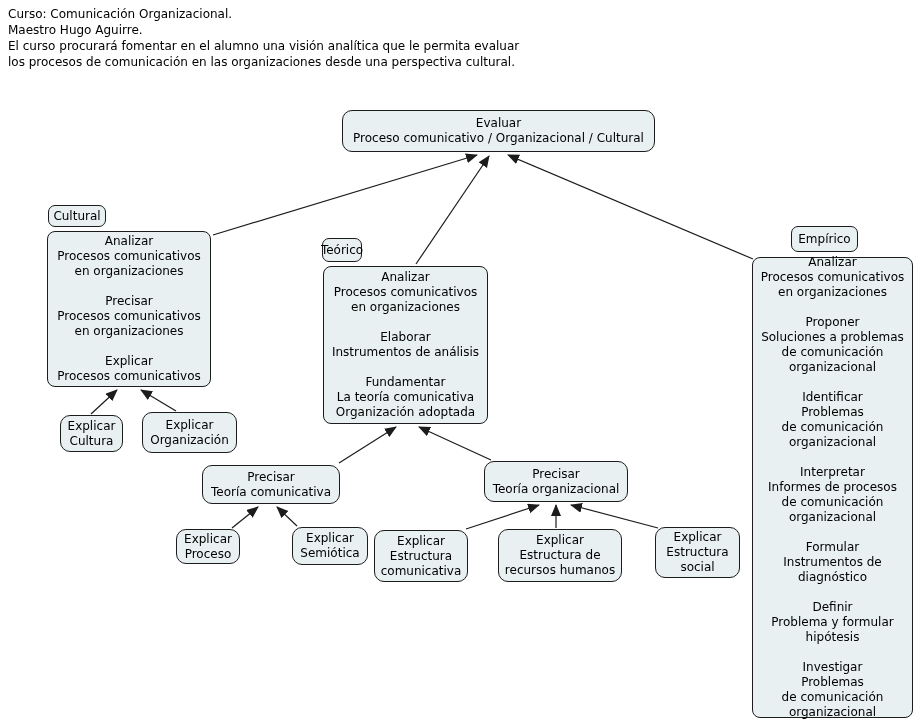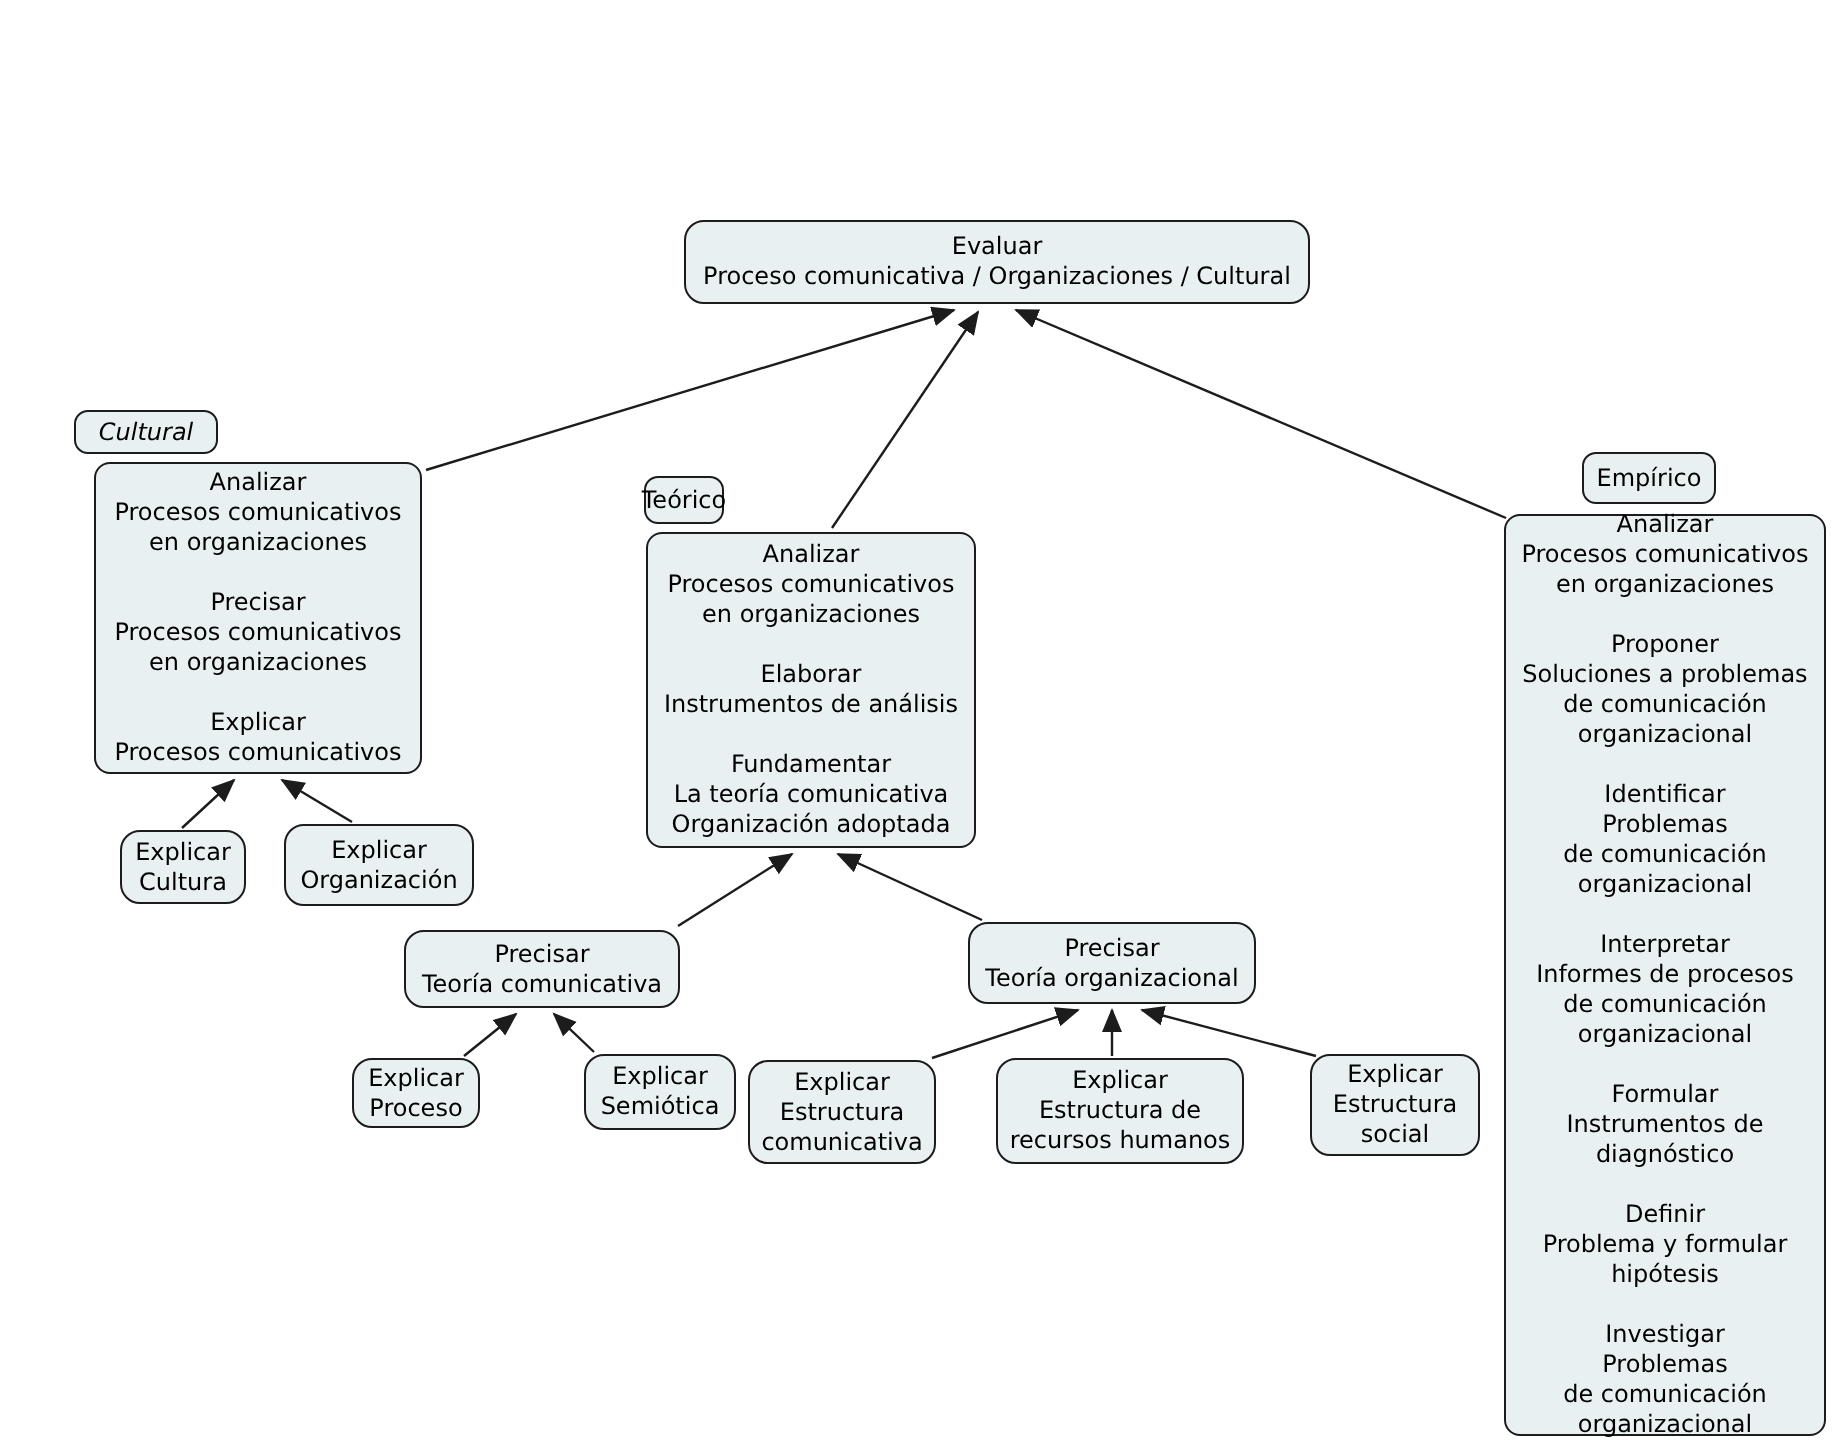--- a/index.html
+++ b/index.html
@@ -36,20 +36,24 @@
   }
   .r-sm{border-radius:7px;}
   .r-md{border-radius:10px;}
   .r-lg{border-radius:8px;}
 </style>
 </head>
 <body>
 
 <div class="stage">
 
+  <div class="header">Curso: Comunicación Organizacional.
+Maestro Hugo Aguirre.
+El curso procurará fomentar en el alumno una visión analítica que le permita evaluar
+los procesos de comunicación en las organizaciones desde una perspectiva cultural.</div>
 
   <svg class="edges" width="918" height="724" viewBox="0 0 918 724" aria-hidden="true">
     <defs>
       <marker id="arr" markerUnits="userSpaceOnUse" markerWidth="14" markerHeight="11" refX="11" refY="5" orient="auto">
         <path d="M0,0 L12,5 L0,10 Z"></path>
       </marker>
     </defs>
     <line x1="213" y1="235" x2="477" y2="155" marker-end="url(#arr)"></line>
     <line x1="416" y1="264" x2="489" y2="156" marker-end="url(#arr)"></line>
     <line x1="753" y1="259" x2="508" y2="155" marker-end="url(#arr)"></line>
@@ -58,23 +62,23 @@
     <line x1="339" y1="463" x2="396" y2="427" marker-end="url(#arr)"></line>
     <line x1="491" y1="460" x2="419" y2="427" marker-end="url(#arr)"></line>
     <line x1="232" y1="528" x2="258" y2="507" marker-end="url(#arr)"></line>
     <line x1="297" y1="526" x2="277" y2="507" marker-end="url(#arr)"></line>
     <line x1="466" y1="529" x2="539" y2="505" marker-end="url(#arr)"></line>
     <line x1="556" y1="528" x2="556" y2="505" marker-end="url(#arr)"></line>
     <line x1="658" y1="528" x2="571" y2="505" marker-end="url(#arr)"></line>
   </svg>
 
   <div class="node r-md" style="left:342px;top:110px;width:313px;height:42px;">Evaluar
-Proceso comunicativa / Organizaciones / Cultural</div>
+Proceso comunicativo / Organizacional / Cultural</div>
 
-  <div class="node r-sm" style="left:37px;top:205px;width:72px;height:22px;font-style:italic;">Cultural</div>
+  <div class="node r-sm" style="left:48px;top:205px;width:58px;height:22px;">Cultural</div>
 
   <div class="node r-lg" style="left:47px;top:231px;width:164px;height:156px;">Analizar
 Procesos comunicativos
 en organizaciones
 
 Precisar
 Procesos comunicativos
 en organizaciones
 
 Explicar

